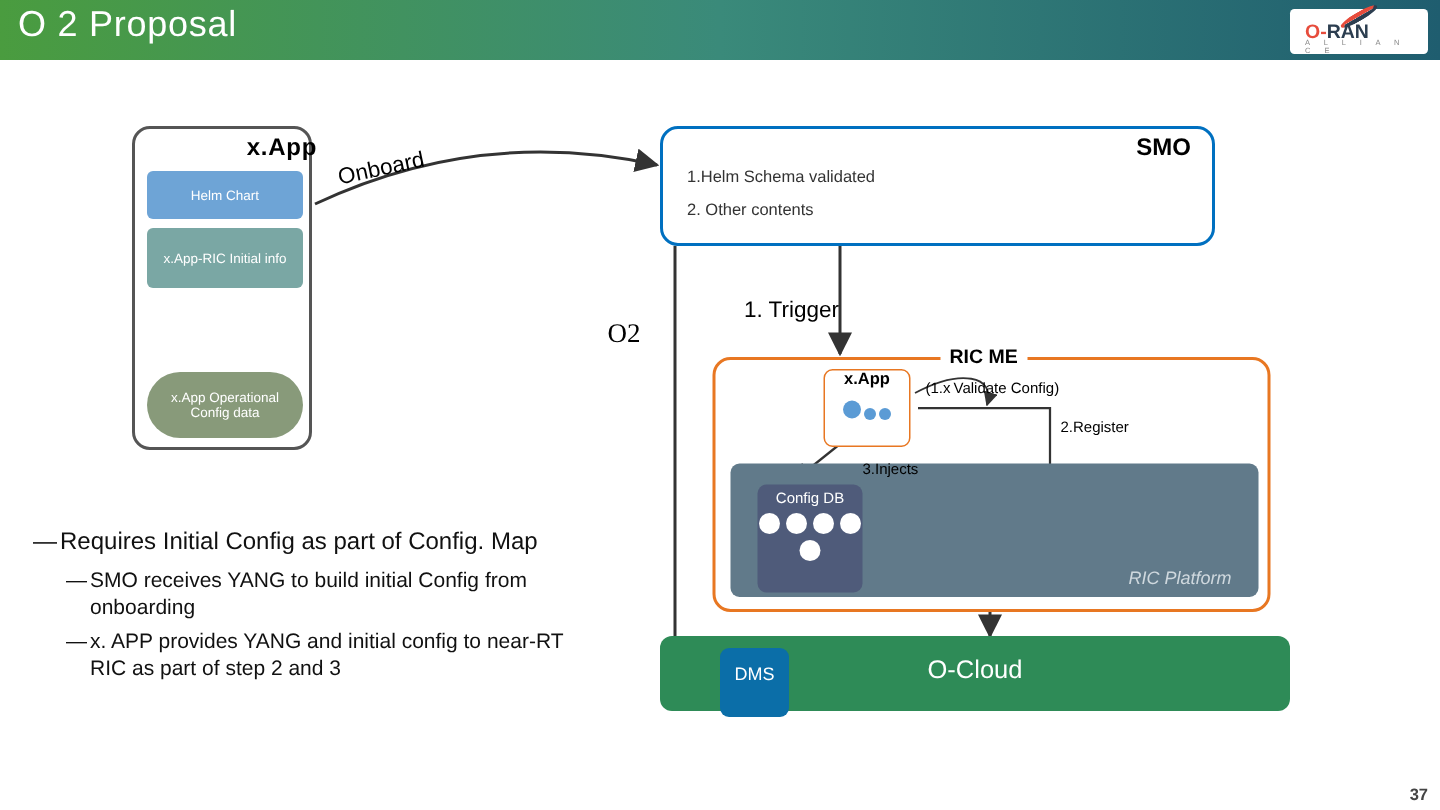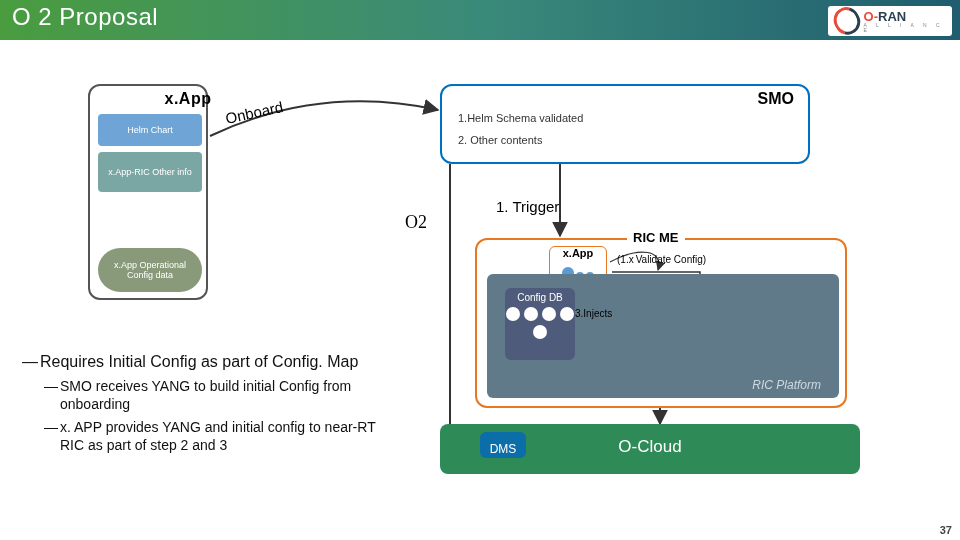--- a/index.html
+++ b/index.html
@@ -1,18 +1,18 @@
 <!DOCTYPE html>
 <html><head>
 <meta charset="utf-8">
 <style>
   html, body { margin:0; padding:0; width:960px; height:540px; font-family:"Segoe UI",Arial,sans-serif; background:#fff; overflow:hidden; }
   .header { position:absolute; left:0; top:0; width:960px; height:40px; background:linear-gradient(90deg,#4a9c3f 0%,#3a8a7a 50%,#1f5d6f 100%); }
   .title { position:absolute; left:12px; top:3px; font-size:24px; color:#fff; letter-spacing:.5px; }
-  .logo { position:absolute; right:8px; top:6px; width:124px; height:30px; background:#fff; border-radius:3px; padding:2px 6px; box-sizing:border-box; display:flex; align-items:center; }
+  .logo { position:absolute; right:8px; top:6px; width:92px; height:30px; background:#fff; border-radius:3px; padding:2px 6px; box-sizing:border-box; display:flex; align-items:center;flex-direction:column; }
   .logo-ring { width:22px; height:22px; border:3px solid; border-color:#e74c3c #2c3e50 #2c3e50 #e74c3c; border-radius:50%; transform:rotate(-30deg); }
   .logo-text { margin-left:4px; }
   .logo-big { font-size:13px; font-weight:bold; color:#2c3e50; line-height:1; }
   .logo-sub { font-size:5px; letter-spacing:4px; color:#888; line-height:1; }
 
   .abs { position:absolute; }
   .box { border:2px solid #333; border-radius:12px; box-sizing:border-box;padding-left:40px; }
 
   
   .xapp-outer { left:88px; top:84px; width:120px; height:216px; border-color:#555; }
@@ -26,40 +26,40 @@
   
   .smo { left:440px; top:84px; width:370px; height:80px; border-color:#0070c0; }
   .smo-title { position:absolute; right:14px; top:4px; font-size:16px; font-weight:bold; }
   .smo-line { position:absolute; left:16px; font-size:11px; color:#333; }
   .smo-l1 { top:26px; }
   .smo-l2 { top:48px; }
 
   
   .ricme { left:475px; top:238px; width:372px; height:170px; border-color:#e87722; }
   .ricme-title { position:absolute; top:-10px; left:150px; background:#fff; padding:0 6px; font-size:13px; font-weight:bold; color:#000; }
-  .ricplat { position:absolute; left:10px; bottom:8px; width:352px; height:124px; background:#617a8a; border-radius:6px; }
+  .ricplat { position:absolute; left:10px; bottom:8px; width:352px; height:89px; background:#617a8a; border-radius:6px; }
   .ricplat-label { position:absolute; right:18px; bottom:6px; color:#cfd8de; font-size:12px; font-style:italic; }
   .xapp-small { position:absolute; left:72px; top:6px; width:56px; height:50px; border:1px solid #e87722; border-radius:6px; text-align:center; font-size:11px; font-weight:bold; background:#fff; }
   .mini-pods { position:absolute; width:100%; top:20px; display:flex; justify-content:center; gap:2px; }
   .pod { width:12px; height:12px; background:#5b9bd5; border-radius:50%; }
   .pod.sm { width:8px; height:8px; margin-top:5px; }
   .configdb { position:absolute; left:18px; top:14px; width:70px; height:72px; background:#4f5b7a; border-radius:6px; text-align:center; }
   .configdb-label { color:#fff; font-size:10px; padding-top:4px; }
   .podcluster { display:flex; flex-wrap:wrap; justify-content:center; gap:4px; margin-top:4px; }
   .podc { width:14px; height:14px; background:#fff; border-radius:50%; }
   .netconf { position:absolute; right:16px; top:34px; width:120px; height:34px; background:#f5c060; border-radius:6px; text-align:center; font-size:10px; color:#333; line-height:34px; }
   .step1x { position:absolute; left:140px; top:14px; font-size:10px; }
   .step1x .lbl { font-family:Liberation Sans, sans-serif; margin-right:2px; }
   .step2r { position:absolute; left:230px; top:40px; font-size:10px; }
   .step3i { position:absolute; left:98px; top:68px; font-size:10px; }
 
   
   .ocloud { left:440px; top:424px; width:420px; height:50px; background:#2e8b57; border-radius:8px; }
   .ocloud-label { position:absolute; width:100%; text-align:center; color:#fff; font-size:17px; font-weight:500; top:13px; }
-  .dms { left:480px; top:432px; width:46px; height:26px; background:#0b6ea8; border-radius:6px; color:#fff; font-size:12px; text-align:center; line-height:34px; }
+  .dms { left:480px; top:432px; width:46px; height:46px; background:#0b6ea8; border-radius:6px; color:#fff; font-size:12px; text-align:center; line-height:34px; }
 
   
   .onboard { left:225px; top:104px; font-size:15px; transform:rotate(-12deg); }
   .o2      { left:405px; top:212px; font-size:18px; font-family:serif; }
   .trigger { left:496px; top:198px; font-size:15px; }
 
   
   .body-text { left:22px; top:352px; width:380px; font-size:16px; line-height:1.25; color:#111; }
   .row-main { display:flex; margin-bottom:6px; }
   .dash { flex:0 0 18px; }
@@ -107,21 +107,21 @@
   <path d="M560,296 L530,320" fill="none" stroke="#333" stroke-width="1.5" marker-end="url(#ah)"></path>
 
   <path d="M576,354 L700,354" fill="none" stroke="#333" stroke-width="1.5" marker-start="url(#ah)" marker-end="url(#ah)"></path>
 
   <path d="M610,262 C640,246 664,250 658,270" fill="none" stroke="#333" stroke-width="1.2" marker-end="url(#ah)"></path>
 </svg>
 
 <div class="abs box xapp-outer">
   <div class="xapp-title">x.App</div>
   <div class="stack-card c-helm">Helm Chart</div>
-  <div class="stack-card c-ric">x.App-RIC Other info</div>
+  <div class="stack-card c-ric">x.App-RIC Initial info</div>
   <div class="stack-card c-ops">x.App Operational Config data</div>
 </div>
 
 <div class="abs box smo">
   <div class="smo-title">SMO</div>
   <div class="smo-line smo-l1">1.Helm Schema validated</div>
   <div class="smo-line smo-l2">2. Other contents</div>
 </div>
 
 <div class="abs box ricme">

